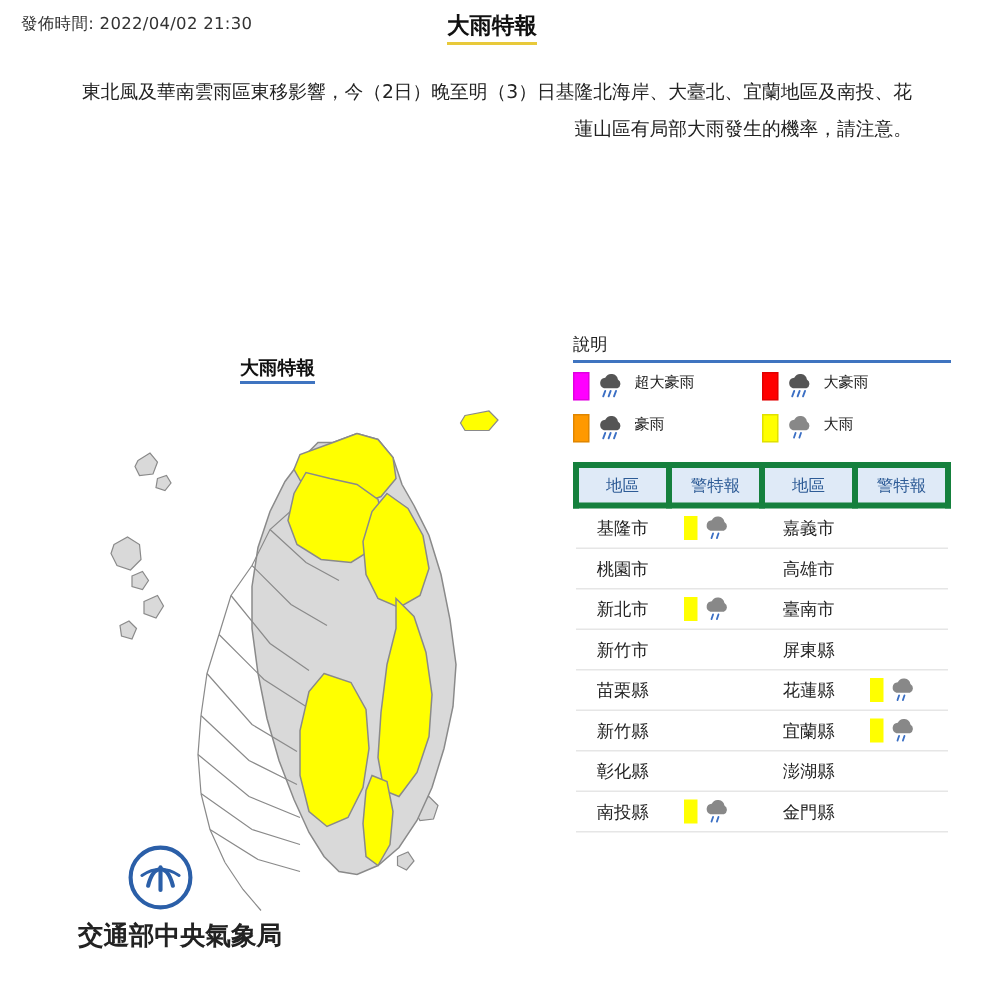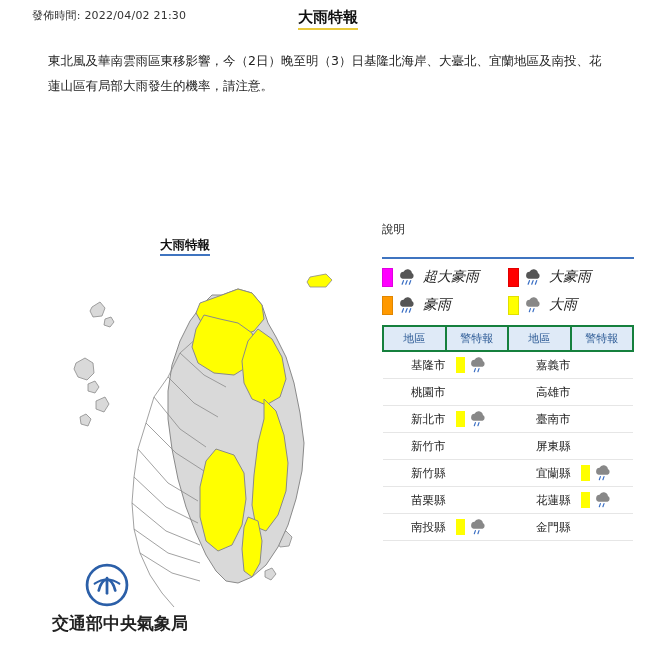--- a/index.html
+++ b/index.html
@@ -10,21 +10,21 @@
     width: 656px;
     height: 656px;
     background: #ffffff;
     font-family: "DejaVu Sans", "Liberation Sans", sans-serif;
     color: #222;
     position: relative;
     overflow: hidden;
   }
   .issue-time {
     position: absolute;
-    left: 32px;
+    left: 14px;
     top: 8px;
     font-size: 11px;
     color: #333;
     letter-spacing: 0.2px;
   }
   .main-title {
     position: absolute;
     left: 0;
     right: 0;
     top: 8px;
@@ -38,21 +38,21 @@
     padding-bottom: 2px;
   }
   .body-text {
     position: absolute;
     left: 48px;
     top: 48px;
     width: 560px;
     font-size: 12.5px;
     line-height: 2.0;
     color: #222;
-    text-align: left;
+    text-align: right;
   }
 
   
   .map-panel {
     position: absolute;
     left: 10px;
     top: 225px;
     width: 350px;
     height: 420px;
   }
@@ -94,41 +94,40 @@
   
   .info-panel {
     position: absolute;
     left: 382px;
     top: 222px;
     width: 252px;
   }
   .info-head {
     font-size: 11.5px;
     color: #222;
-    padding-bottom: 20px;
+    padding-bottom: 3px;
   }
   .info-rule {
     height: 2px;
     background: #3f74c0;
     width: 100%;
   }
   .legend {
     margin-top: 6px;
     display: grid;
     grid-template-columns: 1fr 1fr;
     row-gap: 4px;
   }
   .legend-item {
     display: flex;
-    align-items: center;
+    align-items: flex-start;
     gap: 4px;
-    font-size: 14px;
+    font-size: 10px;
     color: #222;
     height: 24px;
-    font-style: italic;
   }
   .swatch {
     width: 9px;
     height: 17px;
     display: inline-block;
     border: 1px solid rgba(0,0,0,0.12);
   }
   .rain-ico {
     width: 22px;
     height: 18px;
@@ -141,29 +140,28 @@
     border-collapse: collapse;
     width: 252px;
     table-layout: fixed;
   }
   table.warn-table th {
     background: #dfeaf7;
     color: #2d5b96;
     font-size: 11px;
     font-weight: normal;
     padding: 4px 0;
-    border: 2px solid #15803d;
+    border: 4px solid #15803d;
   }
   table.warn-table td {
     font-size: 11.5px;
     color: #222;
     padding: 4px 0;
     border-bottom: 1px solid #e6e6e6;
     height: 18px;
-    text-align: right;
   }
   td.name-cell { width: 62px; text-align: center; }
   td.icon-cell { width: 64px; text-align: left; padding-left: 4px; }
   .cell-inner {
     display: flex;
     align-items: center;
     gap: 3px;
     justify-content: flex-start;
     padding-left: 10px;
   }
@@ -351,52 +349,58 @@
         <td class="name-cell">臺南市</td>
         <td class="icon-cell"></td>
       </tr>
       <tr>
         <td class="name-cell">新竹市</td>
         <td class="icon-cell"></td>
         <td class="name-cell">屏東縣</td>
         <td class="icon-cell"></td>
       </tr>
       <tr>
+        <td class="name-cell">苗栗縣</td>
+        <td class="icon-cell"></td>
+        <td class="name-cell">花蓮縣</td>
+        <td class="icon-cell">
+          <span class="cell-inner">
+              <span class="bar-yellow"></span>
+          <svg class="rain-ico" viewBox="0 0 24 20">
+                <path d="M6 12 a4 4 0 0 1 1 -7.8 a5 5 0 0 1 9.4 1.3 a3.6 3.6 0 0 1 -0.4 6.5 z" fill="#888"></path>
+                <g stroke="#3b6fc4" stroke-width="1.3" stroke-linecap="round">
+                  <path d="M8 14 l-1.2 3.5"></path>
+                  <path d="M12 14 l-1.2 3.5"></path>
+                </g>
+              </svg>
+            </span>
+        </td>
+      </tr>
+      <tr>
         <td class="name-cell">新竹縣</td>
         <td class="icon-cell"></td>
         <td class="name-cell">宜蘭縣</td>
         <td class="icon-cell">
           <span class="cell-inner">
               <span class="bar-yellow"></span>
           <svg class="rain-ico" viewBox="0 0 24 20">
                 <path d="M6 12 a4 4 0 0 1 1 -7.8 a5 5 0 0 1 9.4 1.3 a3.6 3.6 0 0 1 -0.4 6.5 z" fill="#888"></path>
                 <g stroke="#3b6fc4" stroke-width="1.3" stroke-linecap="round">
                   <path d="M8 14 l-1.2 3.5"></path>
                   <path d="M12 14 l-1.2 3.5"></path>
                 </g>
               </svg>
             </span>
         </td>
       </tr>
       <tr>
-        <td class="name-cell">苗栗縣</td>
-        <td class="icon-cell"></td>
-        <td class="name-cell">花蓮縣</td>
-        <td class="icon-cell">
-          <span class="cell-inner">
-              <span class="bar-yellow"></span>
-          <svg class="rain-ico" viewBox="0 0 24 20">
-                <path d="M6 12 a4 4 0 0 1 1 -7.8 a5 5 0 0 1 9.4 1.3 a3.6 3.6 0 0 1 -0.4 6.5 z" fill="#888"></path>
-                <g stroke="#3b6fc4" stroke-width="1.3" stroke-linecap="round">
-                  <path d="M8 14 l-1.2 3.5"></path>
-                  <path d="M12 14 l-1.2 3.5"></path>
-                </g>
-              </svg>
-            </span>
-        </td>
+        <td class="name-cell">彰化縣</td>
+        <td class="icon-cell"></td>
+        <td class="name-cell">澎湖縣</td>
+        <td class="icon-cell"></td>
       </tr>
       <tr>
         <td class="name-cell">南投縣</td>
         <td class="icon-cell">
           <span class="cell-inner">
               <span class="bar-yellow"></span>
           <svg class="rain-ico" viewBox="0 0 24 20">
                 <path d="M6 12 a4 4 0 0 1 1 -7.8 a5 5 0 0 1 9.4 1.3 a3.6 3.6 0 0 1 -0.4 6.5 z" fill="#888"></path>
                 <g stroke="#3b6fc4" stroke-width="1.3" stroke-linecap="round">
                   <path d="M8 14 l-1.2 3.5"></path>

